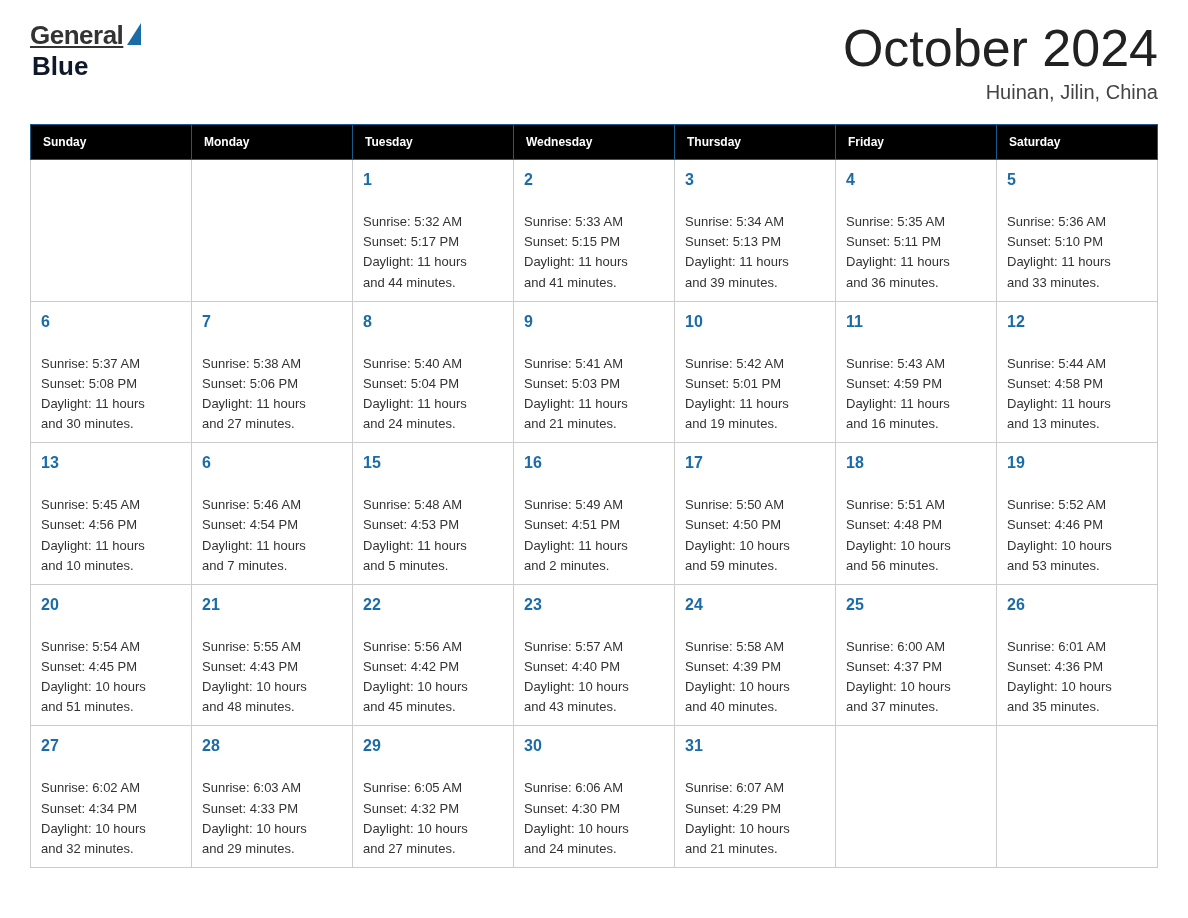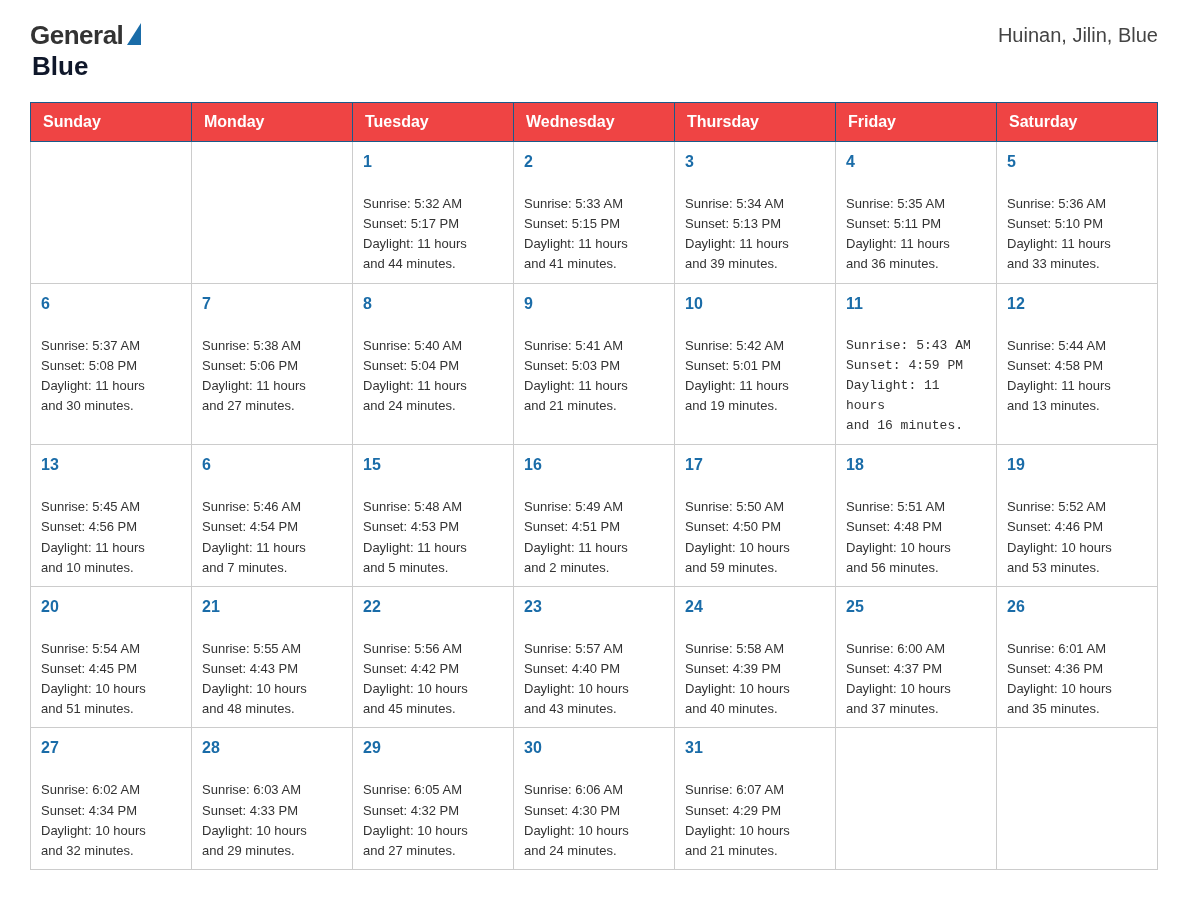--- a/index.html
+++ b/index.html
@@ -23,20 +23,21 @@
     }
     .logo-top {
       display: flex;
       align-items: center;
     }
     .logo-general {
       font-size: 26px;
       font-weight: bold;
       color: #333;
       letter-spacing: -0.5px;
+      text-decoration: underline;
     }
     .logo-triangle {
       width: 0;
       height: 0;
       border-left: 14px solid transparent;
       border-bottom: 22px solid #1a6ca8;
       margin-left: 4px;
       margin-top: -4px;
     }
     .logo-blue {
@@ -59,23 +60,23 @@
       color: #444;
       font-weight: normal;
       margin-top: 4px;
     }
     .calendar {
       width: 100%;
       border-collapse: collapse;
       border: 1px solid #ccc;
     }
     .calendar th {
-      background-color: #ef4444;
+      background-color: #000000;
       color: #fff;
-      font-size: 16px;
+      font-size: 12px;
       font-weight: bold;
       padding: 10px 12px;
       text-align: left;
       border: 1px solid #1a5a8a;
       margin-left: 19px;
     }
     .calendar td {
       border: 1px solid #ccc;
       vertical-align: top;
       padding: 8px 10px;
@@ -107,21 +108,22 @@
 
 <div class="header">
   <div class="logo">
     <div class="logo-top">
       <span class="logo-general">General</span>
       <div class="logo-triangle"></div>
     </div>
     <span class="logo-blue">Blue</span>
   </div>
   <div class="title-section">
-    <div class="location-title">Huinan, Jilin, Blue</div>
+    <div class="month-title">October 2024</div>
+    <div class="location-title">Huinan, Jilin, China</div>
   </div>
 </div>
 
 <table class="calendar">
   <thead>
     <tr>
     <th>Sunday</th>
         <th>Monday</th>
         <th>Tuesday</th>
         <th>Wednesday</th>
@@ -201,21 +203,21 @@
         </td>
         <td>
           <span class="day-number">10</span>
           <div class="day-info" style="white-space: pre-line;">Sunrise: 5:42 AM
 Sunset: 5:01 PM
 Daylight: 11 hours
 and 19 minutes.</div>
         </td>
         <td>
           <span class="day-number">11</span>
-          <div class="day-info" style="white-space: pre-line; font-family: Liberation Mono, monospace;">Sunrise: 5:43 AM
+          <div class="day-info" style="white-space: pre-line;">Sunrise: 5:43 AM
 Sunset: 4:59 PM
 Daylight: 11 hours
 and 16 minutes.</div>
         </td>
         <td>
           <span class="day-number">12</span>
           <div class="day-info" style="white-space: pre-line;">Sunrise: 5:44 AM
 Sunset: 4:58 PM
 Daylight: 11 hours
 and 13 minutes.</div>

